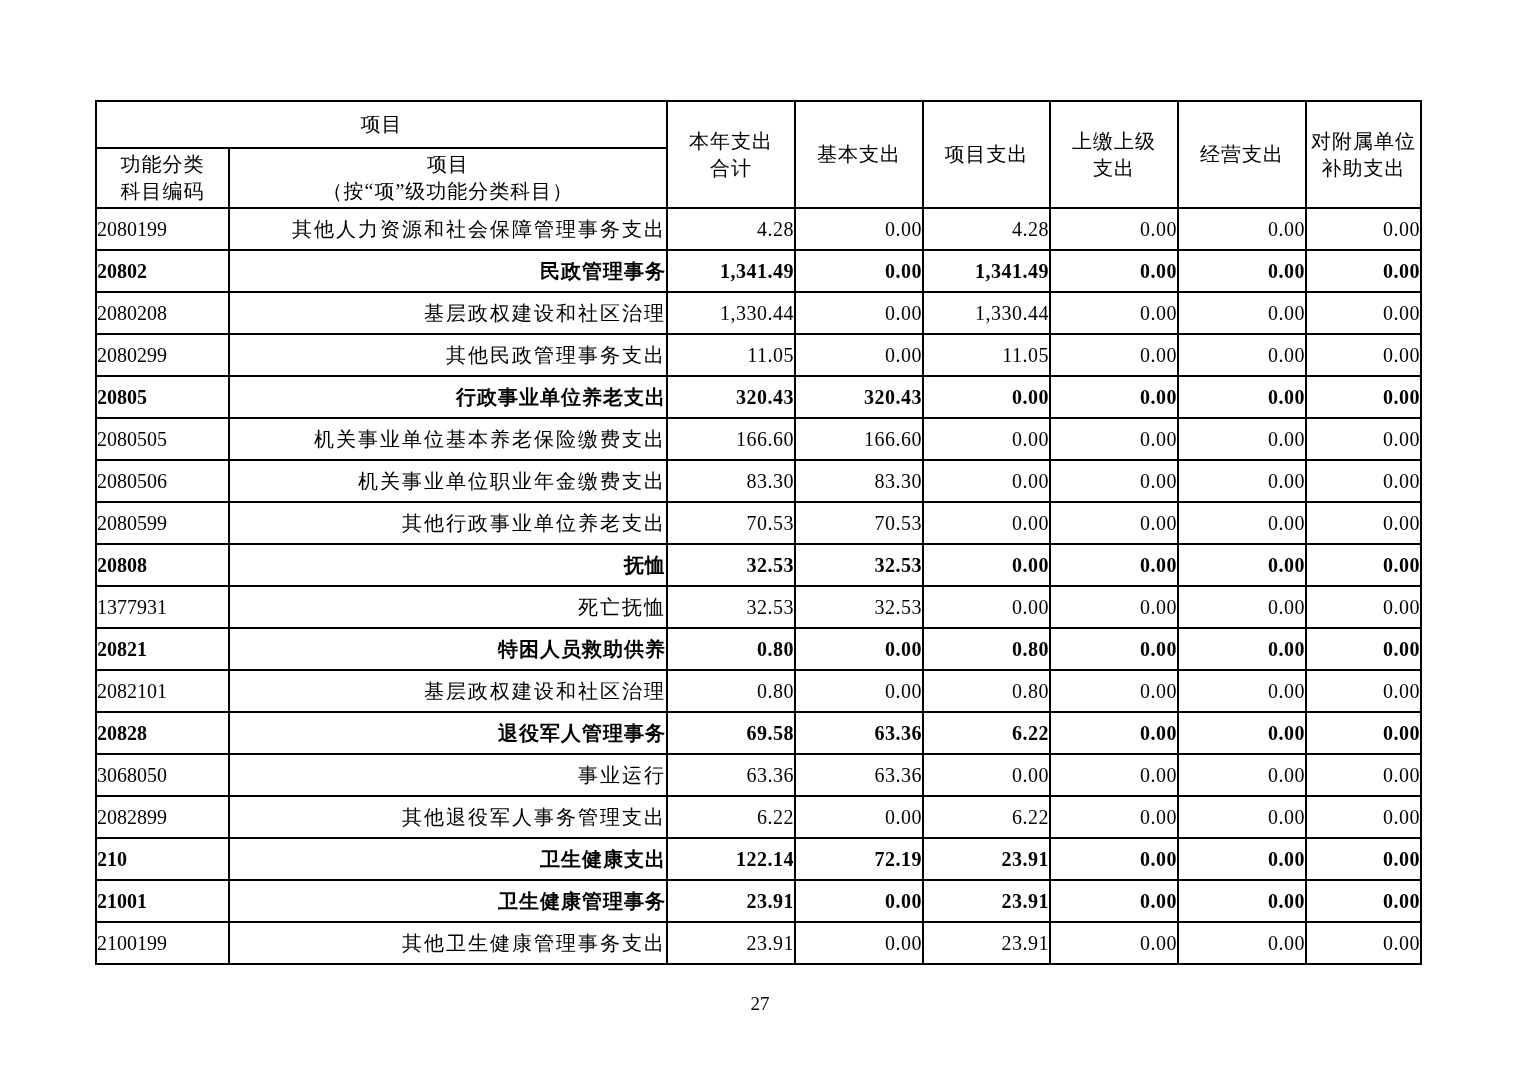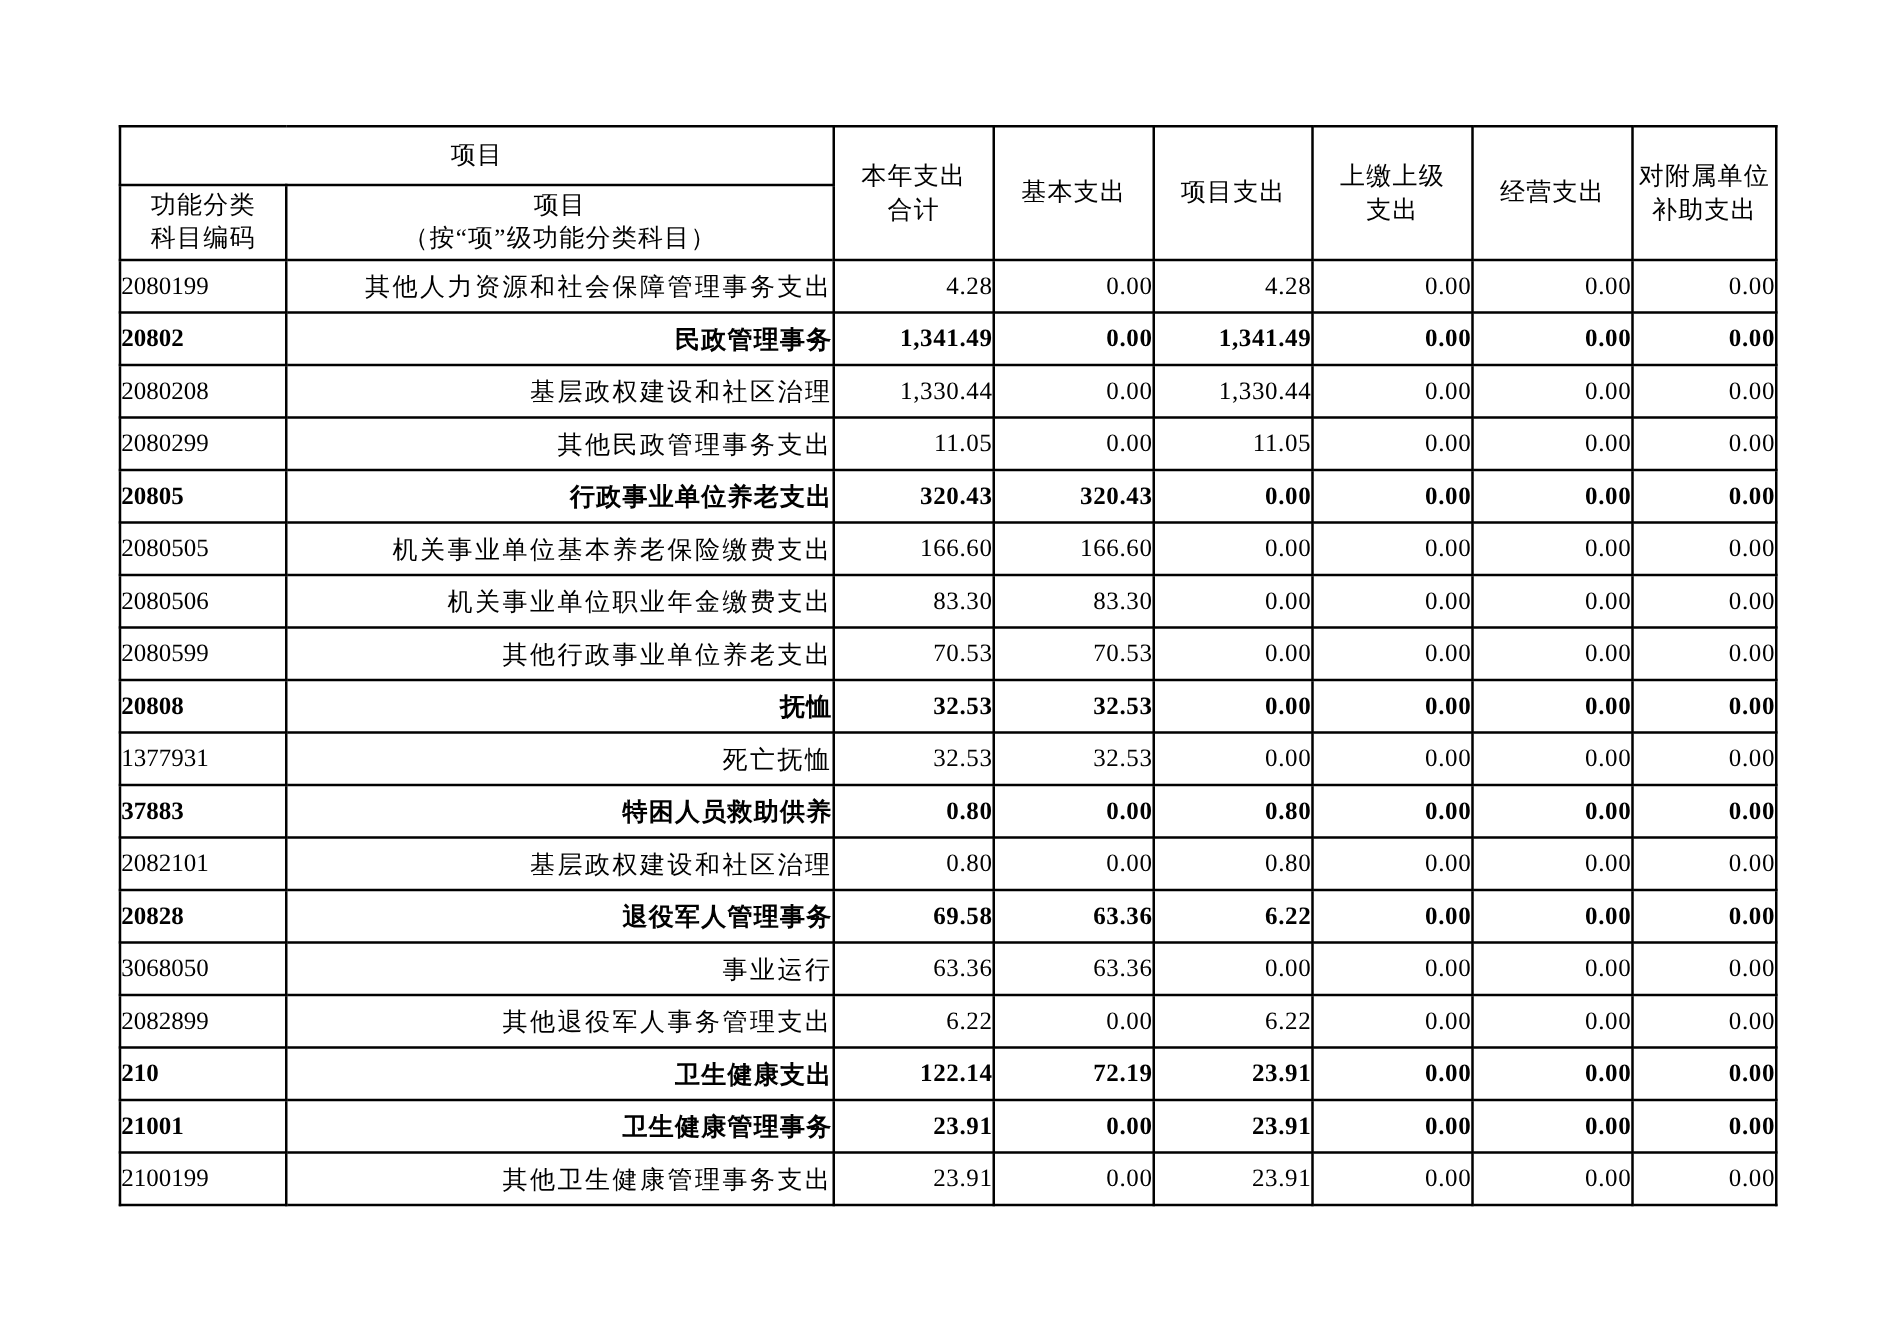--- a/index.html
+++ b/index.html
@@ -33,21 +33,21 @@
     overflow: hidden;
     white-space: nowrap;
   }
   thead tr.group-row { height: 47px; }
   thead tr.sub-row   { height: 60px; }
   tbody tr           { height: 42px; }
   th { text-align: center; letter-spacing: 1px; line-height: 1.35; }
   td.cell-code  { text-align: left; padding-left: 13px; }
   td.cell-name  { text-align: right; padding-left: 11px; letter-spacing: 2px; }
   td.cell-value { text-align: right; padding-right: 9px; letter-spacing: 0.5px; }
-  tr.bold td { font-weight: bold; }
+  tr.bold td { font-weight: bold; border-radius: 18px; }
   tr.bold td.cell-name { letter-spacing: 1px; }
   .page-number {
     position: absolute;
     left: 0;
     top: 993px;
     width: 1520px;
     text-align: center;
     font-size: 19px;
   }
 </style>
@@ -200,21 +200,21 @@
       <td class="cell-code">1377931</td>
       <td class="cell-name">死亡抚恤</td>
       <td class="cell-value">32.53</td>
       <td class="cell-value">32.53</td>
       <td class="cell-value">0.00</td>
       <td class="cell-value">0.00</td>
       <td class="cell-value">0.00</td>
       <td class="cell-value">0.00</td>
     </tr>
         <tr class="bold">
-      <td class="cell-code">37883</td>
+      <td class="cell-code">20821</td>
       <td class="cell-name">特困人员救助供养</td>
       <td class="cell-value">0.80</td>
       <td class="cell-value">0.00</td>
       <td class="cell-value">0.80</td>
       <td class="cell-value">0.00</td>
       <td class="cell-value">0.00</td>
       <td class="cell-value">0.00</td>
     </tr>
         <tr>
       <td class="cell-code">2082101</td>
@@ -282,13 +282,14 @@
       <td class="cell-value">23.91</td>
       <td class="cell-value">0.00</td>
       <td class="cell-value">23.91</td>
       <td class="cell-value">0.00</td>
       <td class="cell-value">0.00</td>
       <td class="cell-value">0.00</td>
     </tr>
       </tbody>
   </table>
 
+  <div class="page-number">27</div>
 </div>
 
 </body></html>

